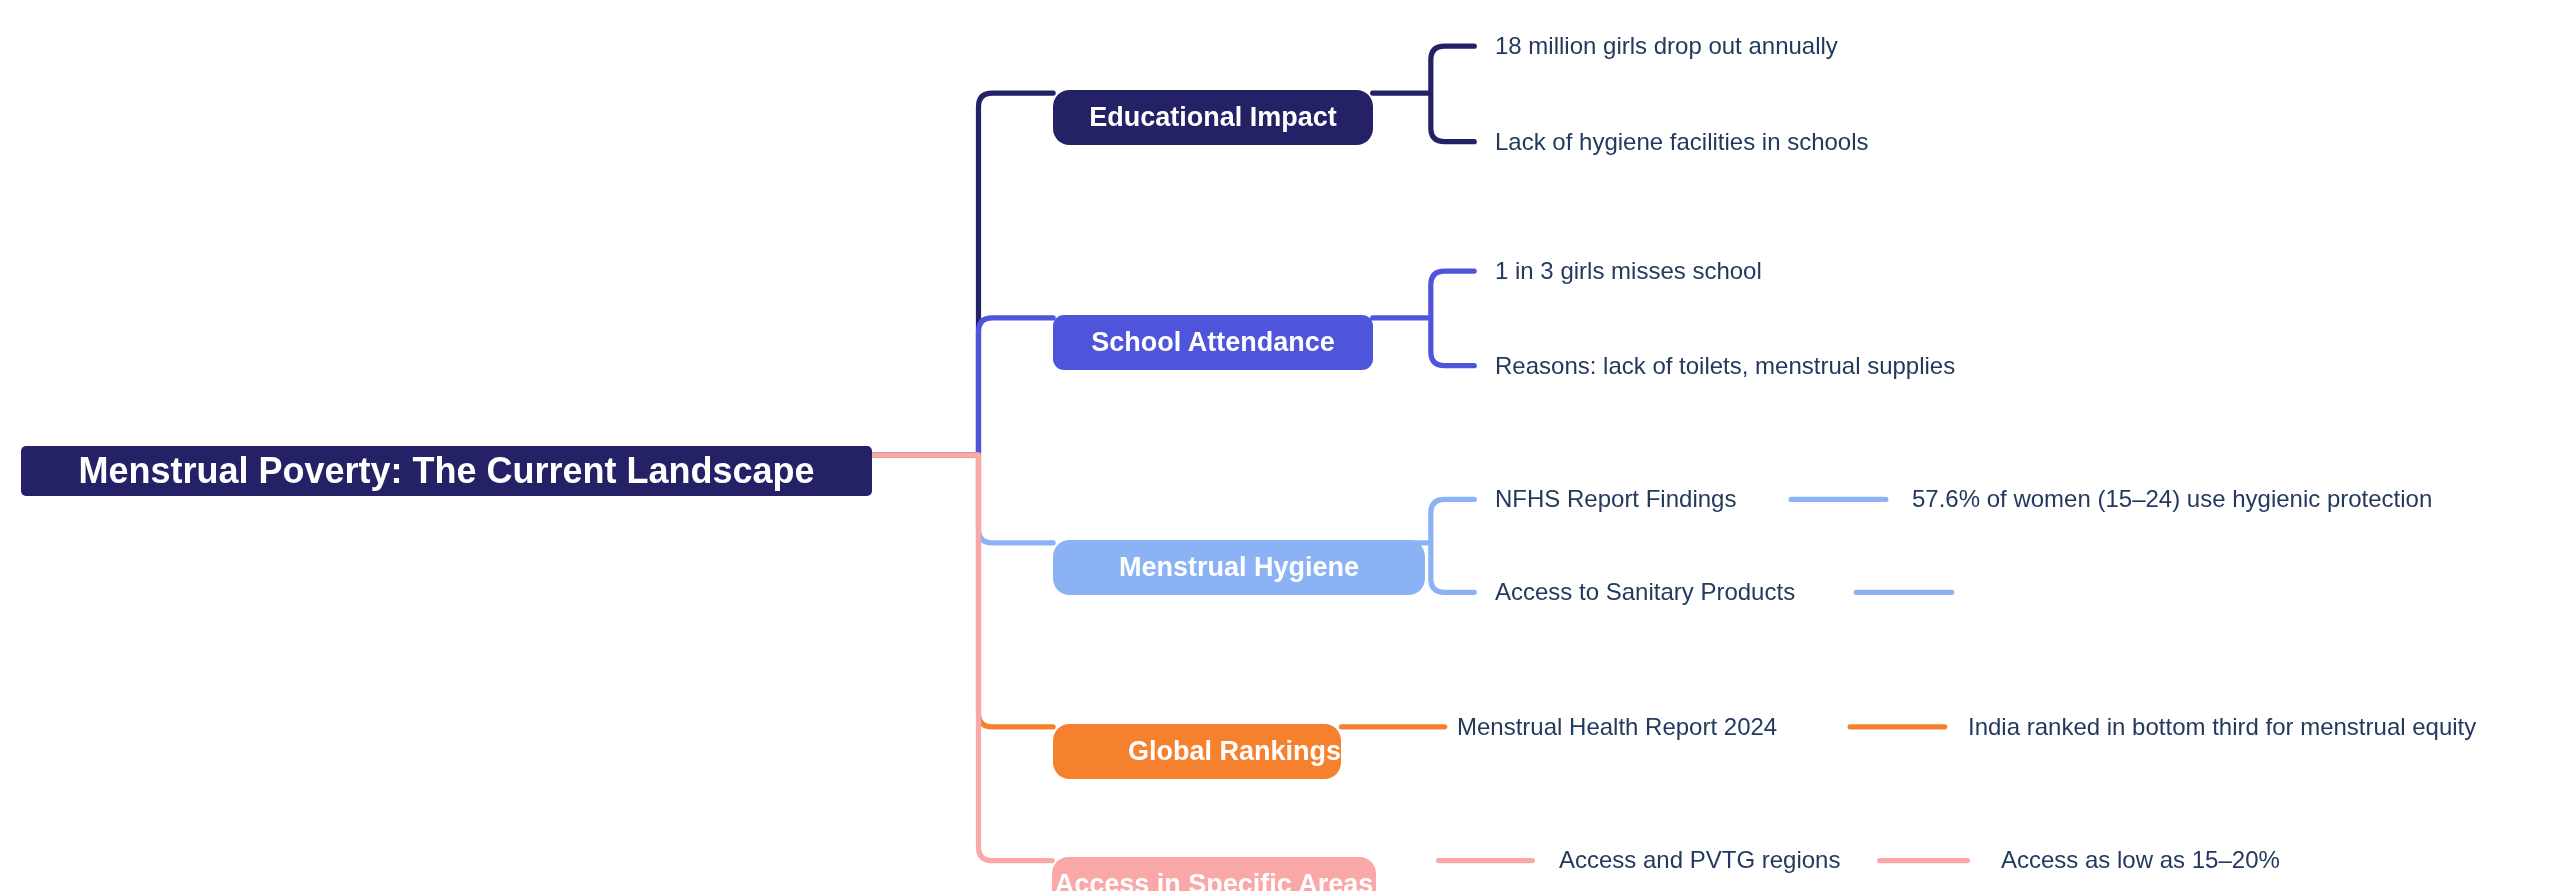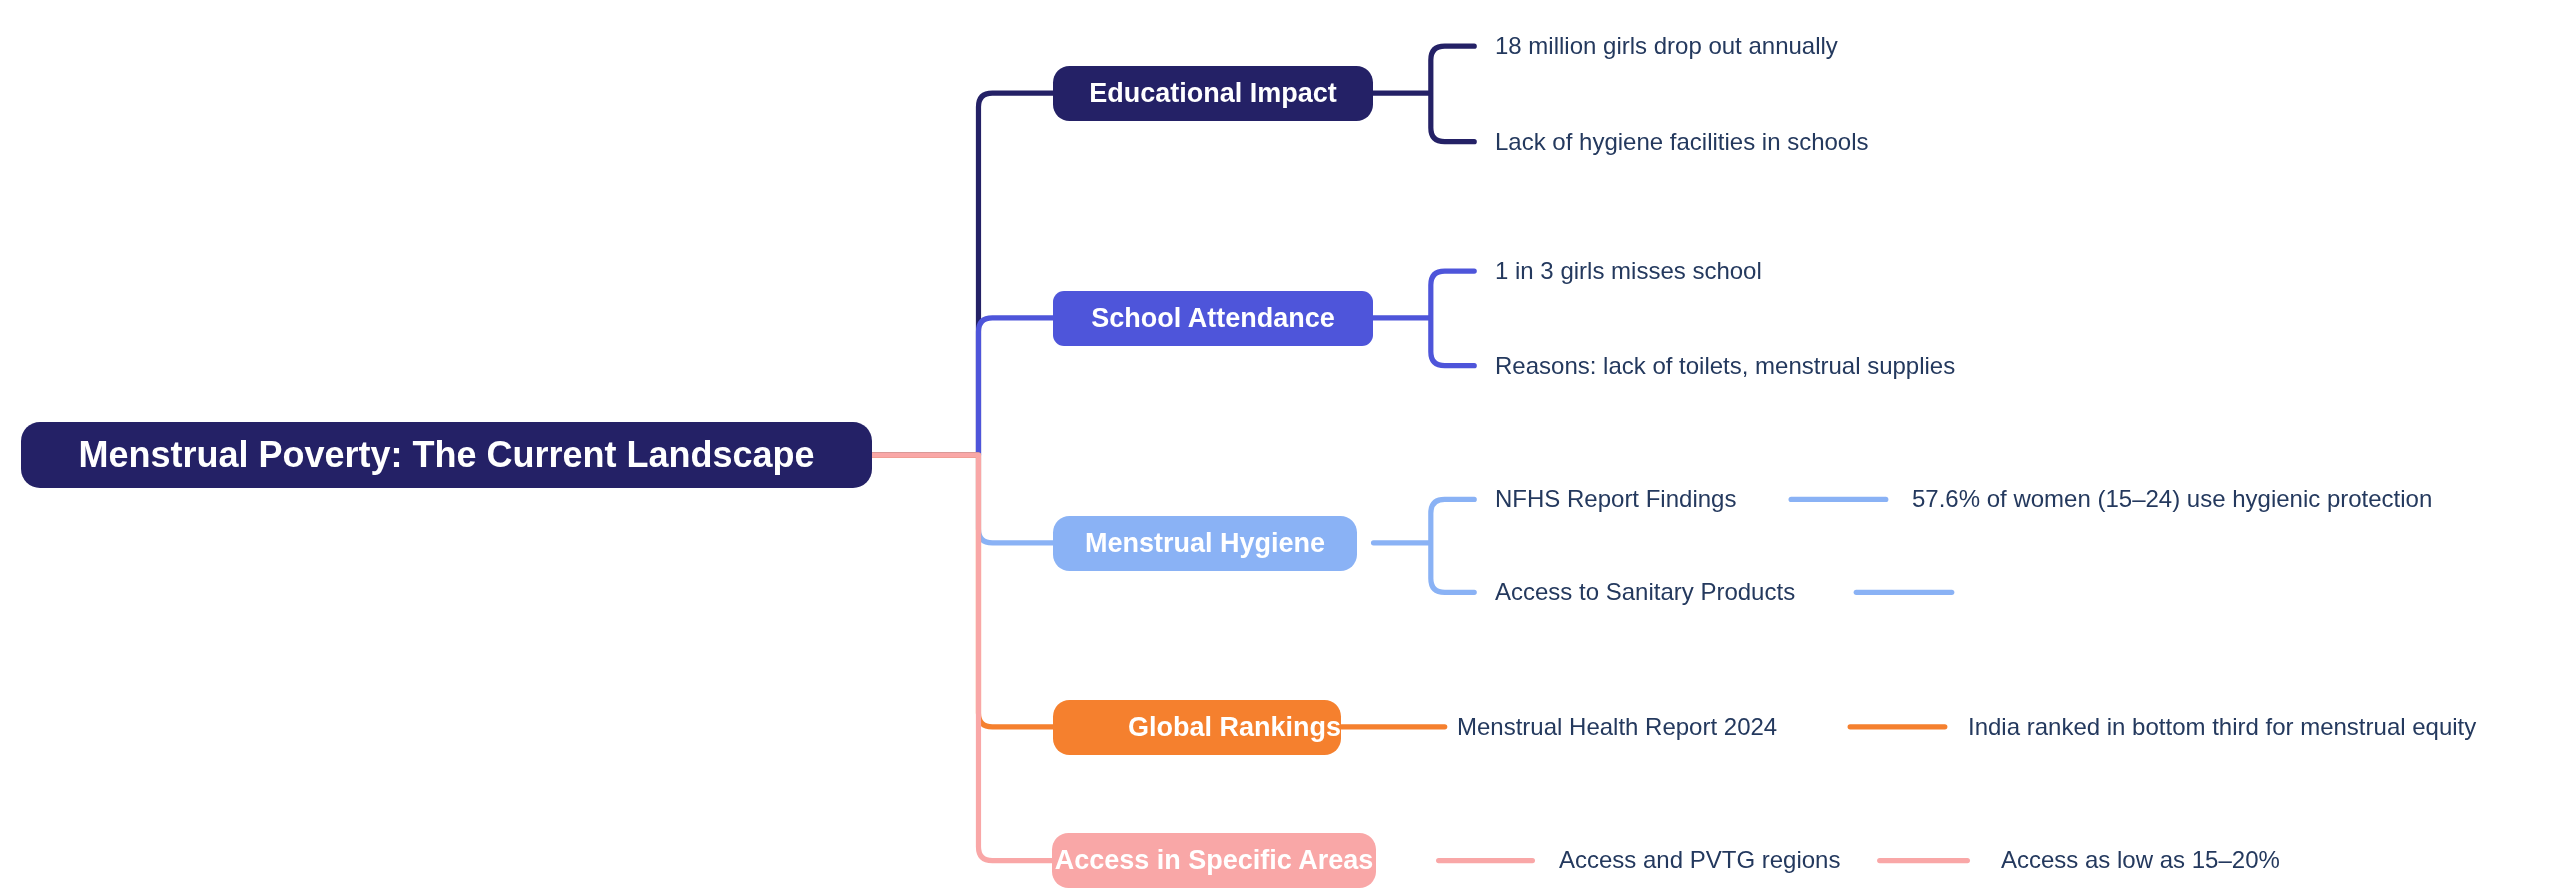--- a/index.html
+++ b/index.html
@@ -29,44 +29,45 @@
   }
   .pill {
     position: absolute;
     display: flex;
     align-items: center;
     justify-content: center;
     color: #ffffff;
     font-weight: 700;
     white-space: nowrap;
     box-sizing: border-box;
+    margin-top: 24px;
   }
   .pill.root {
     left: 21px; top: 422px;
-    width: 851px; height: 66px;
-    border-radius: 19px;
+    width: 851px; height: 50px;
+    border-radius: 5px;
     font-size: 36px;
   }
   .pill.branch {
     height: 55px;
     border-radius: 16.5px;
     font-size: 27px;
   }
   .leaf {
     position: absolute;
     transform: translateY(-50%);
     font-size: 24px;
     color: #24395e;
     white-space: nowrap;
     line-height: 1.2;
   }
   
   #node-educational { left: 1053px; top: 66px;  width: 320px; }
   #node-attendance  { left: 1053px; top: 291px; width: 320px; }
-  #node-hygiene     { left: 1053px; top: 516px; width: 304px; }
+  #node-hygiene     { left: 1053px; top: 516px; width: 372px; }
   #node-rankings    { left: 1053px; top: 700px; width: 288px; }
   #node-access      { left: 1052px; top: 833px; width: 324px; text-align: center; }
 </style>
 </head>
 <body>
 
 <div id="canvas">
 
   <svg id="connectors" viewBox="0 0 2967 1027" xmlns="http://www.w3.org/2000/svg">
 

